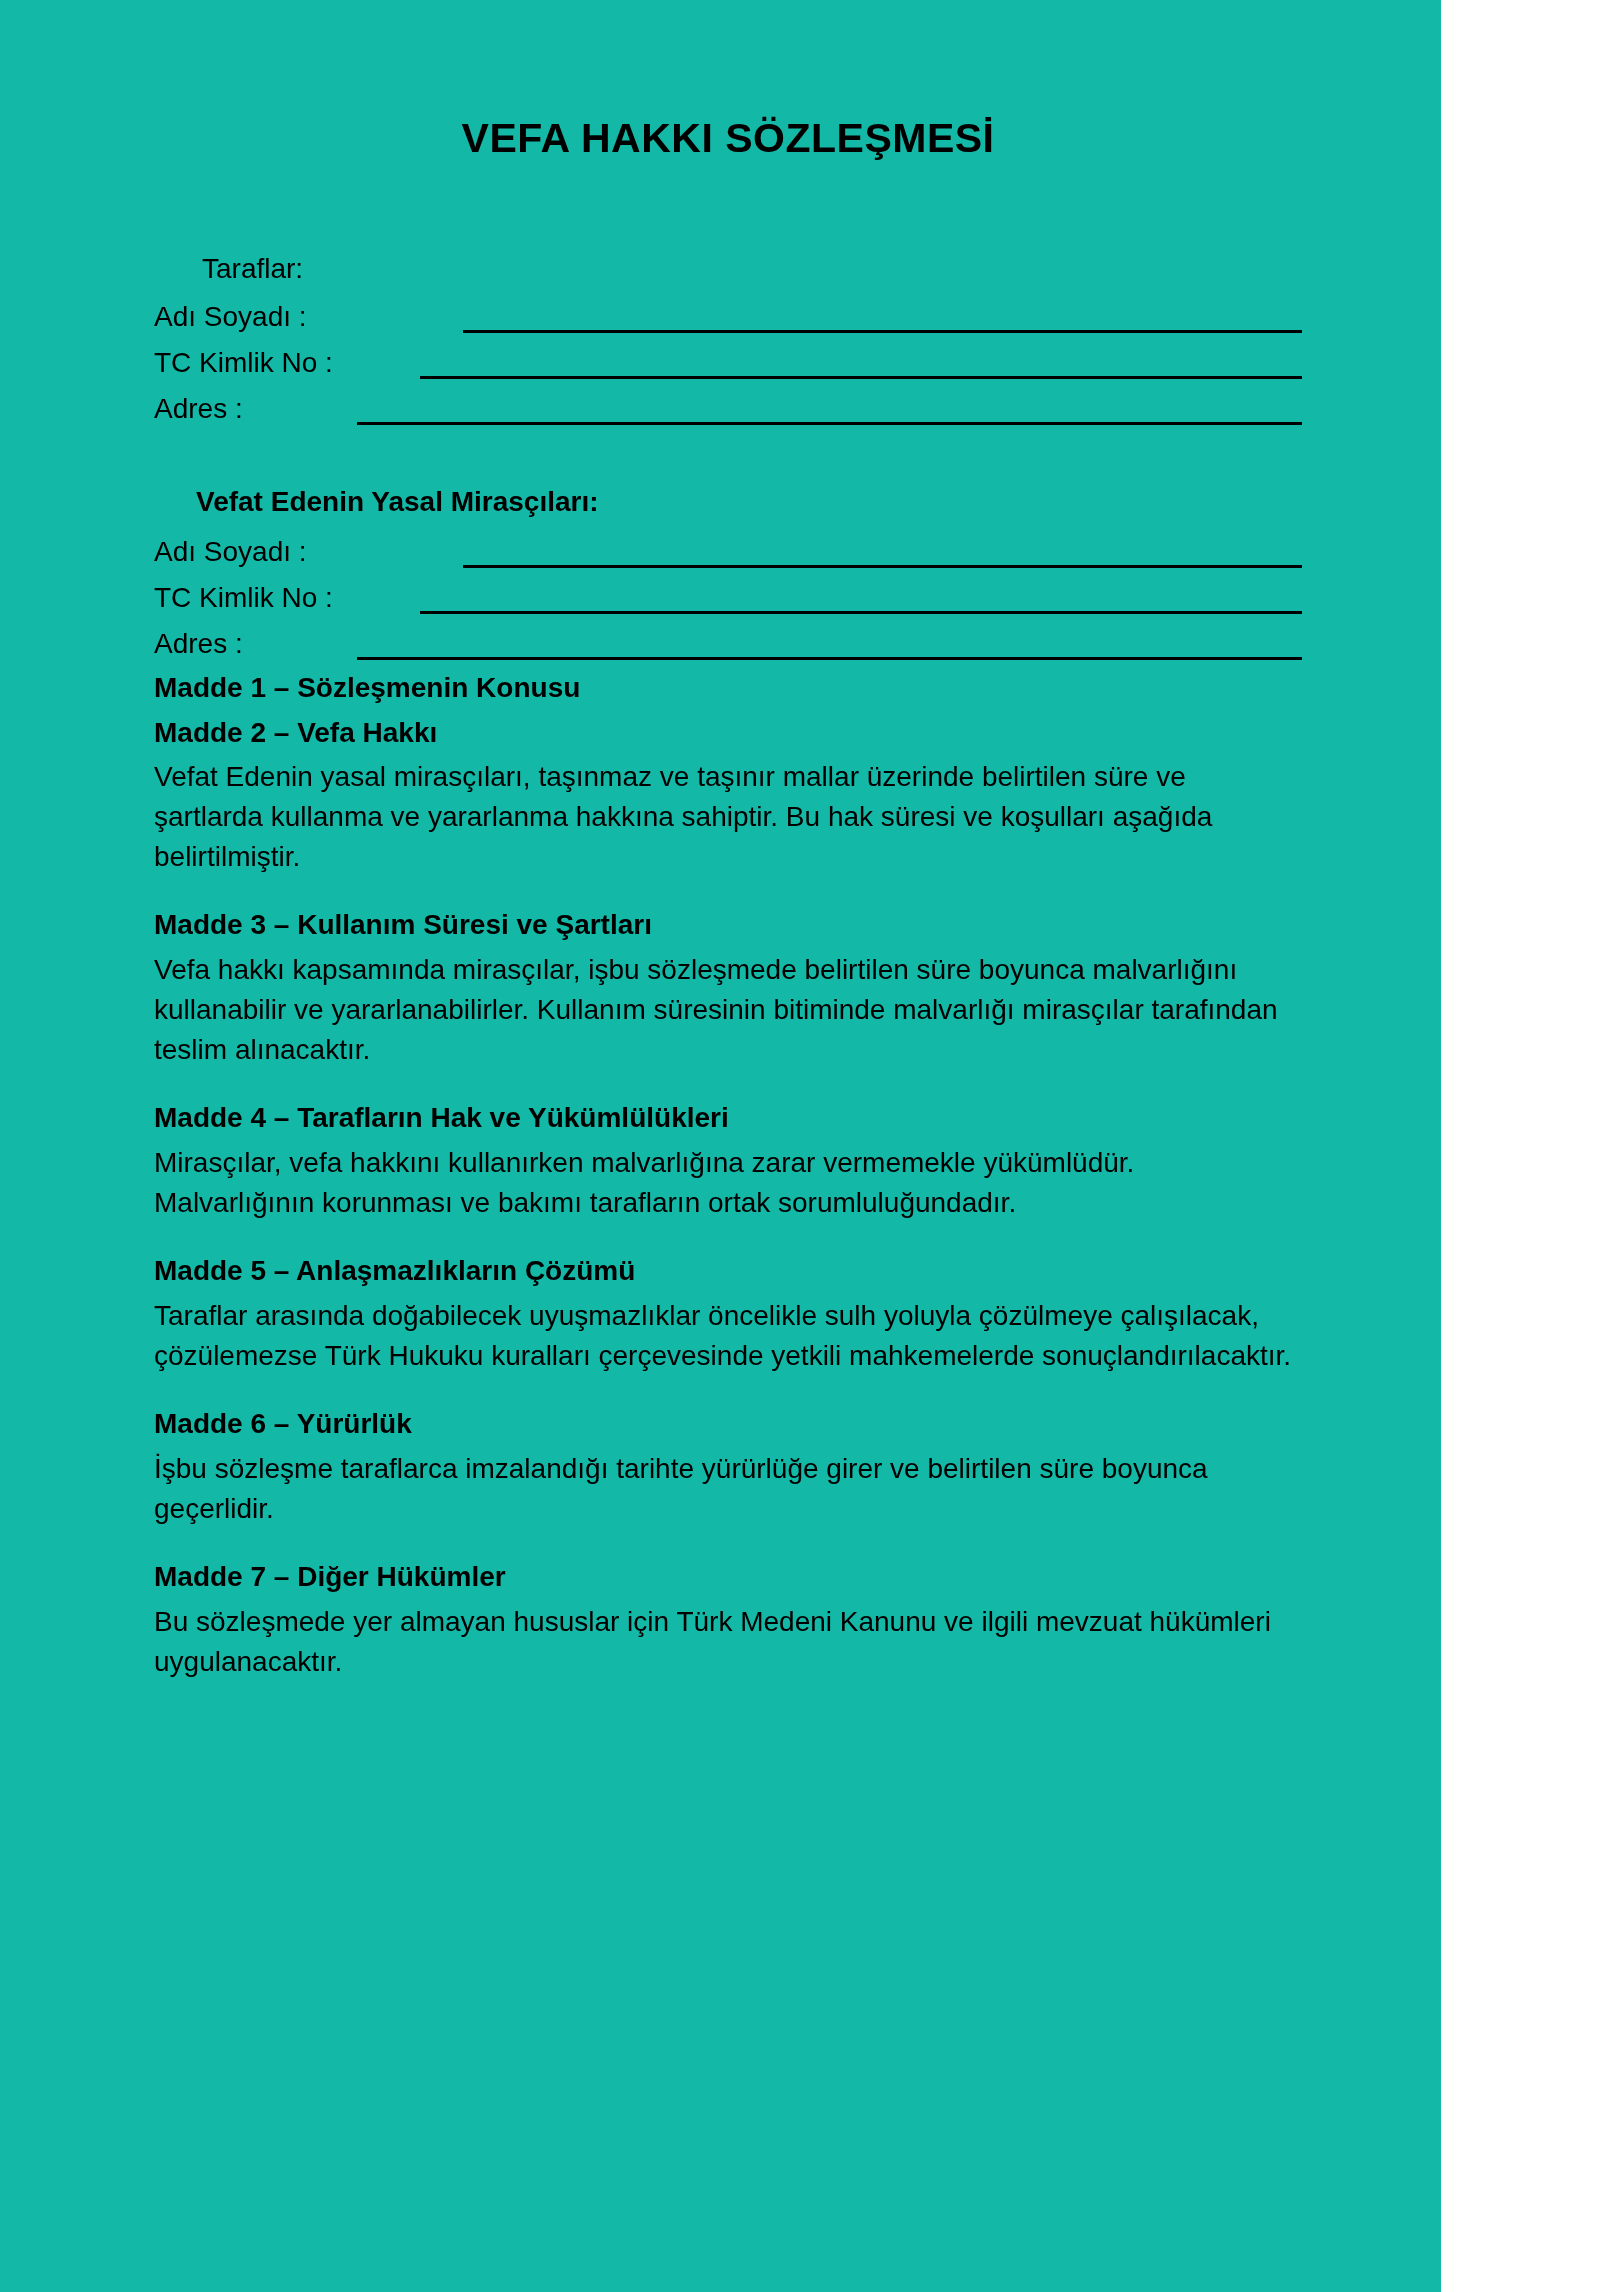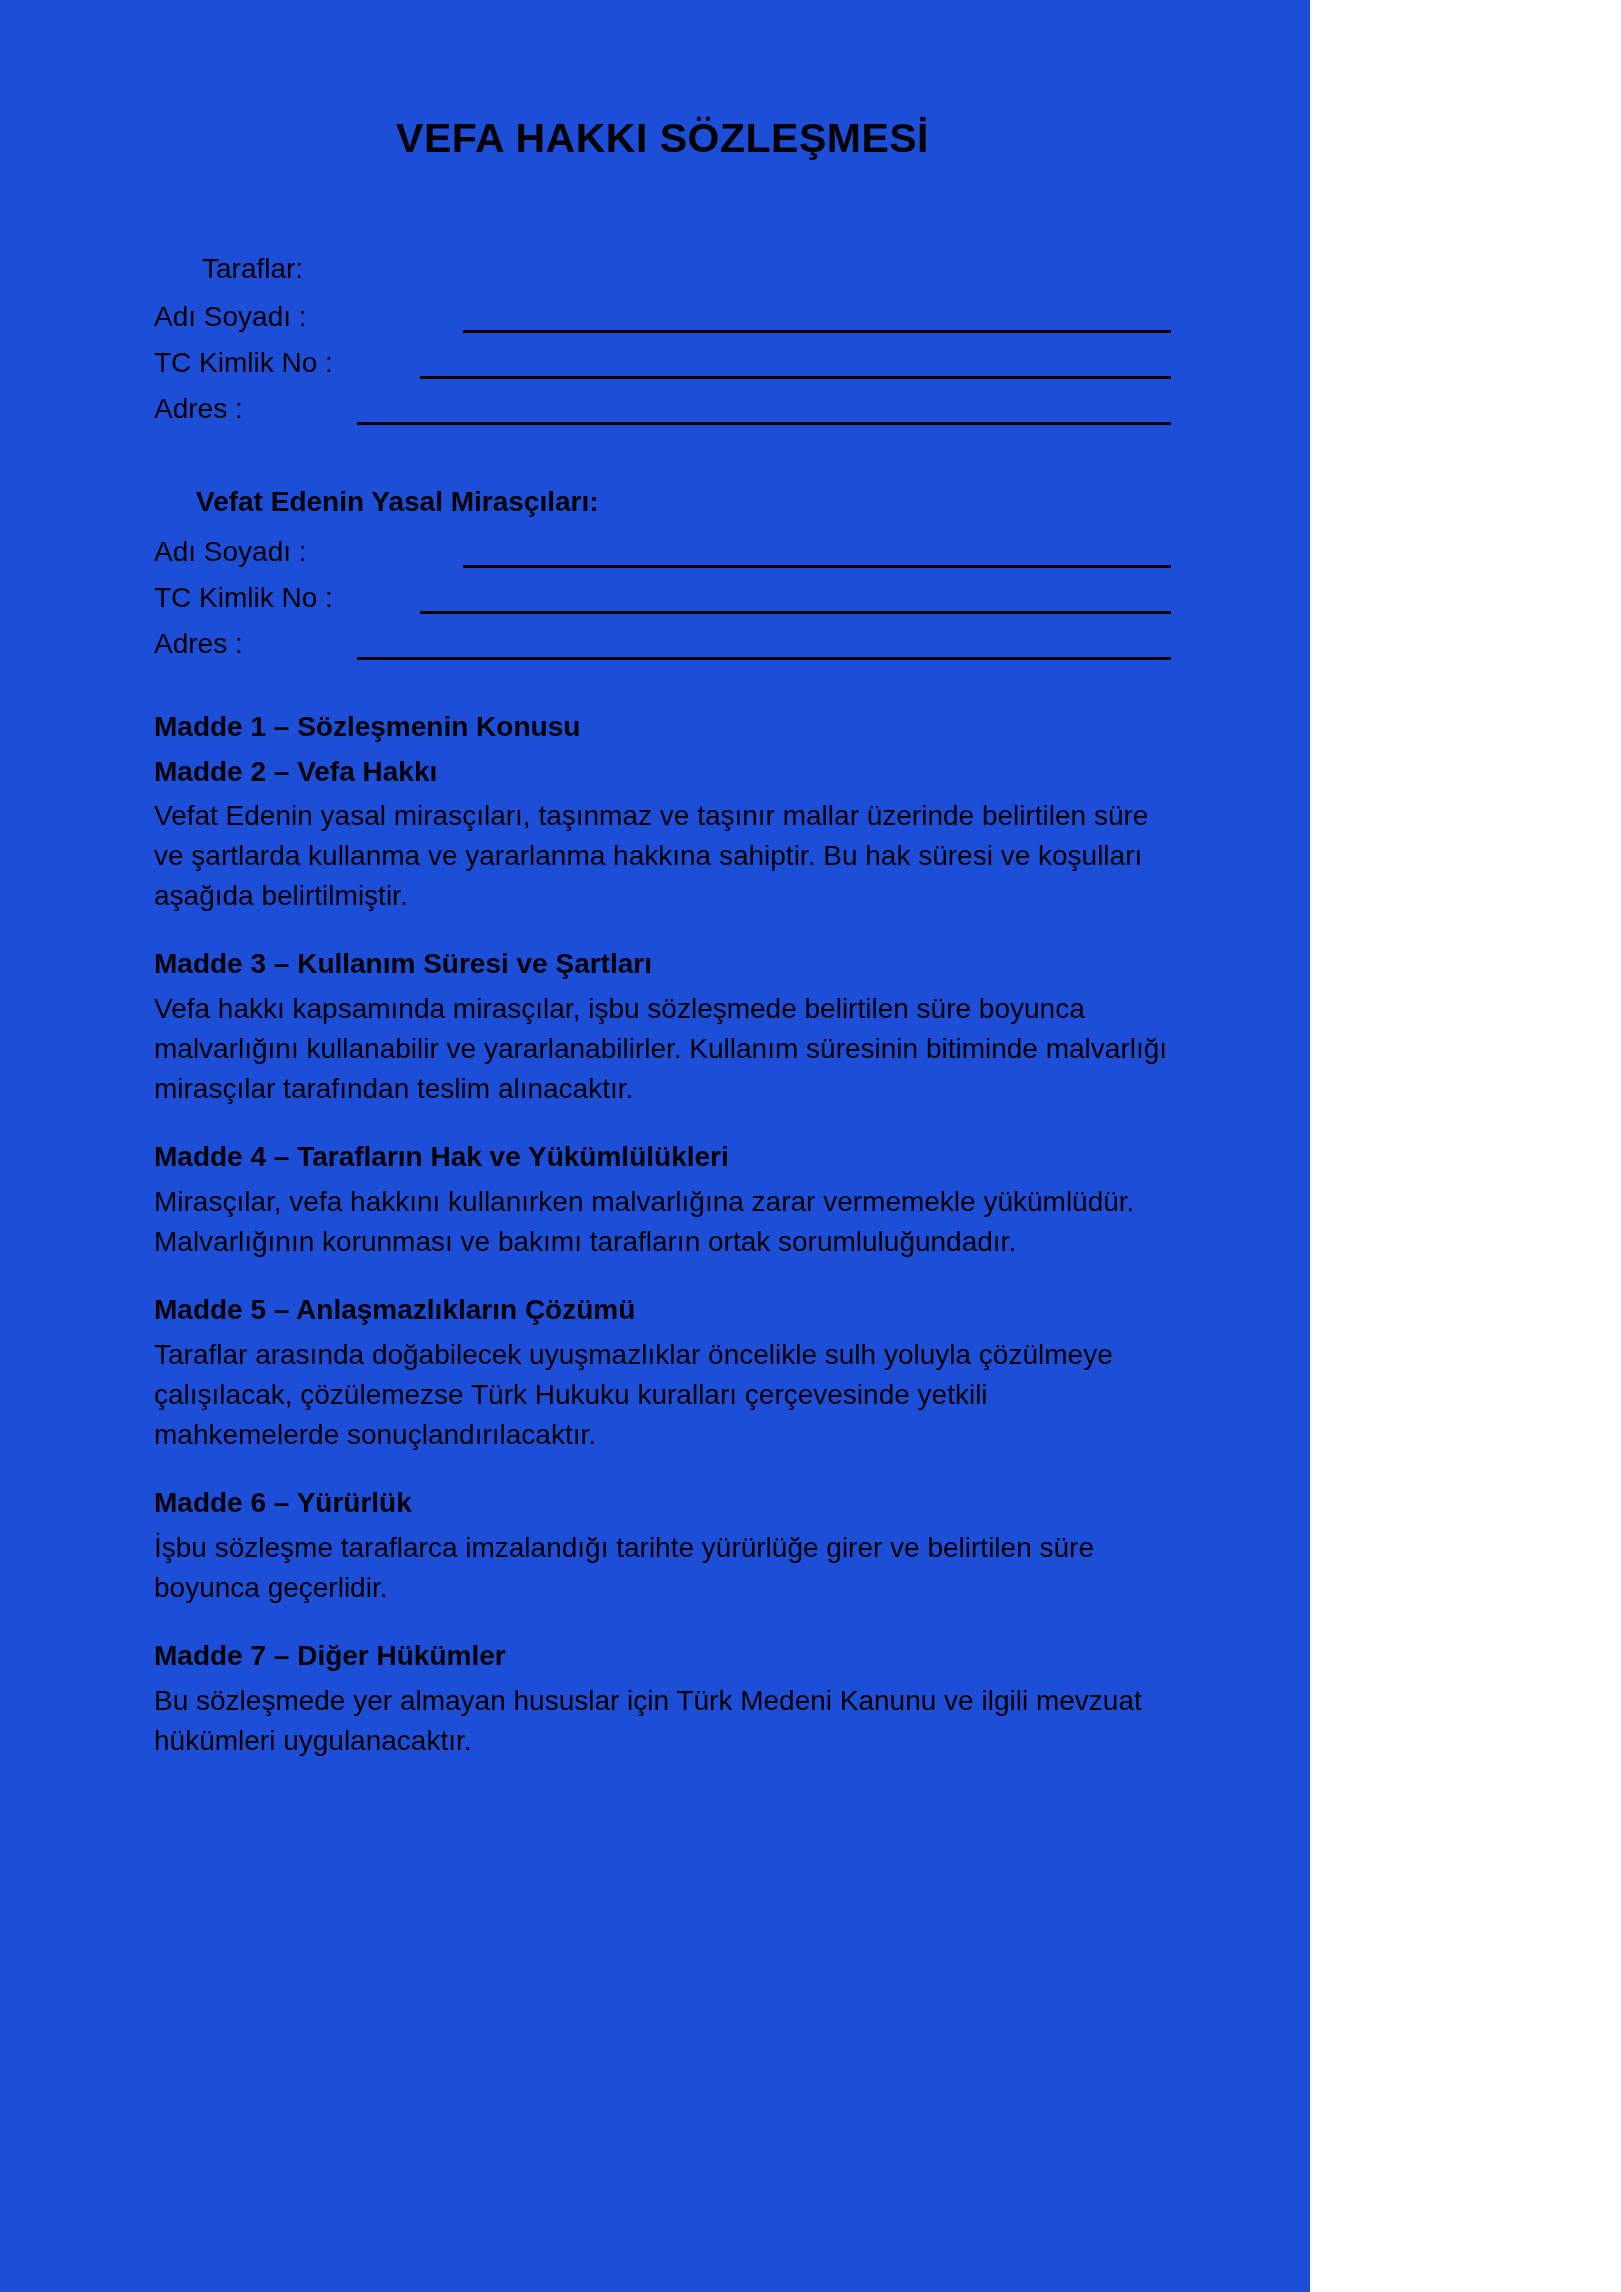--- a/index.html
+++ b/index.html
@@ -4,23 +4,23 @@
 <style>
   html, body { margin: 0; padding: 0; }
   body {
     background: #ffffff;
     font-family: "Liberation Sans", "DejaVu Sans", sans-serif;
     color: #000000;
     -webkit-font-smoothing: antialiased;
   }
   .page {
     position: relative;
-    width: 1310px;
+    width: 1441px;
     height: 2293px;
-    background: #1d4ed8;
+    background: #14b8a6;
     box-sizing: border-box;
     padding: 116px 139px 0 154px;
     overflow: hidden;
   }
   .doc-title {
     font-size: 41px;
     line-height: 45px;
     font-weight: bold;
     text-align: center;
     margin: 0;
@@ -61,21 +61,21 @@
   .field-line {
     position: absolute;
     top: 35px;
     right: 0;
     height: 2.9px;
     background: #000000;
   }
   .field-row.row-ad .field-line    { left: 309px; }
   .field-row.row-tc .field-line    { left: 266px; }
   .field-row.row-adres .field-line { left: 203px; }
-  .articles { margin-top: 39px; }
+  .articles { }
   .article-heading {
     font-size: 28px;
     line-height: 40px;
     font-weight: bold;
     margin: 0 0 4.9px 0;
   }
   .article-body {
     font-size: 28px;
     line-height: 40px;
     margin: 0 0 28px 0;

